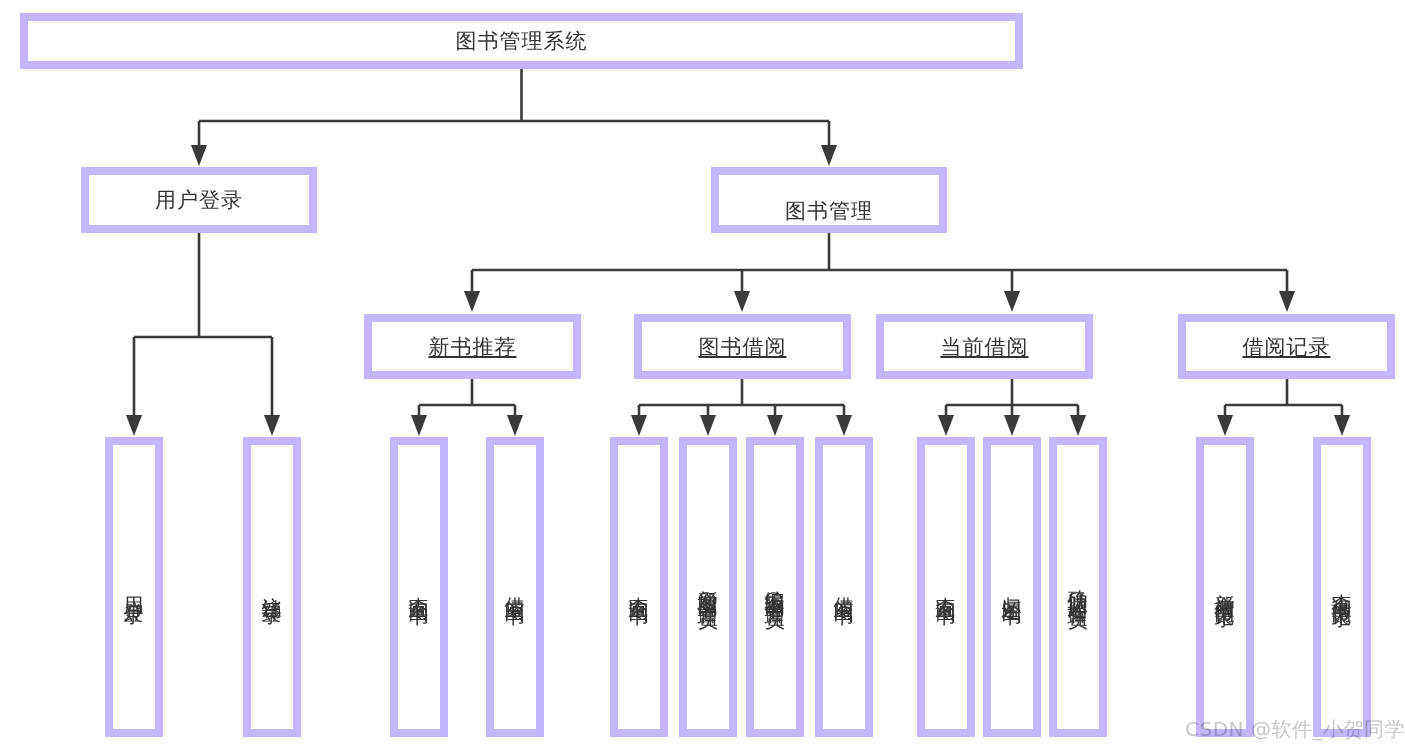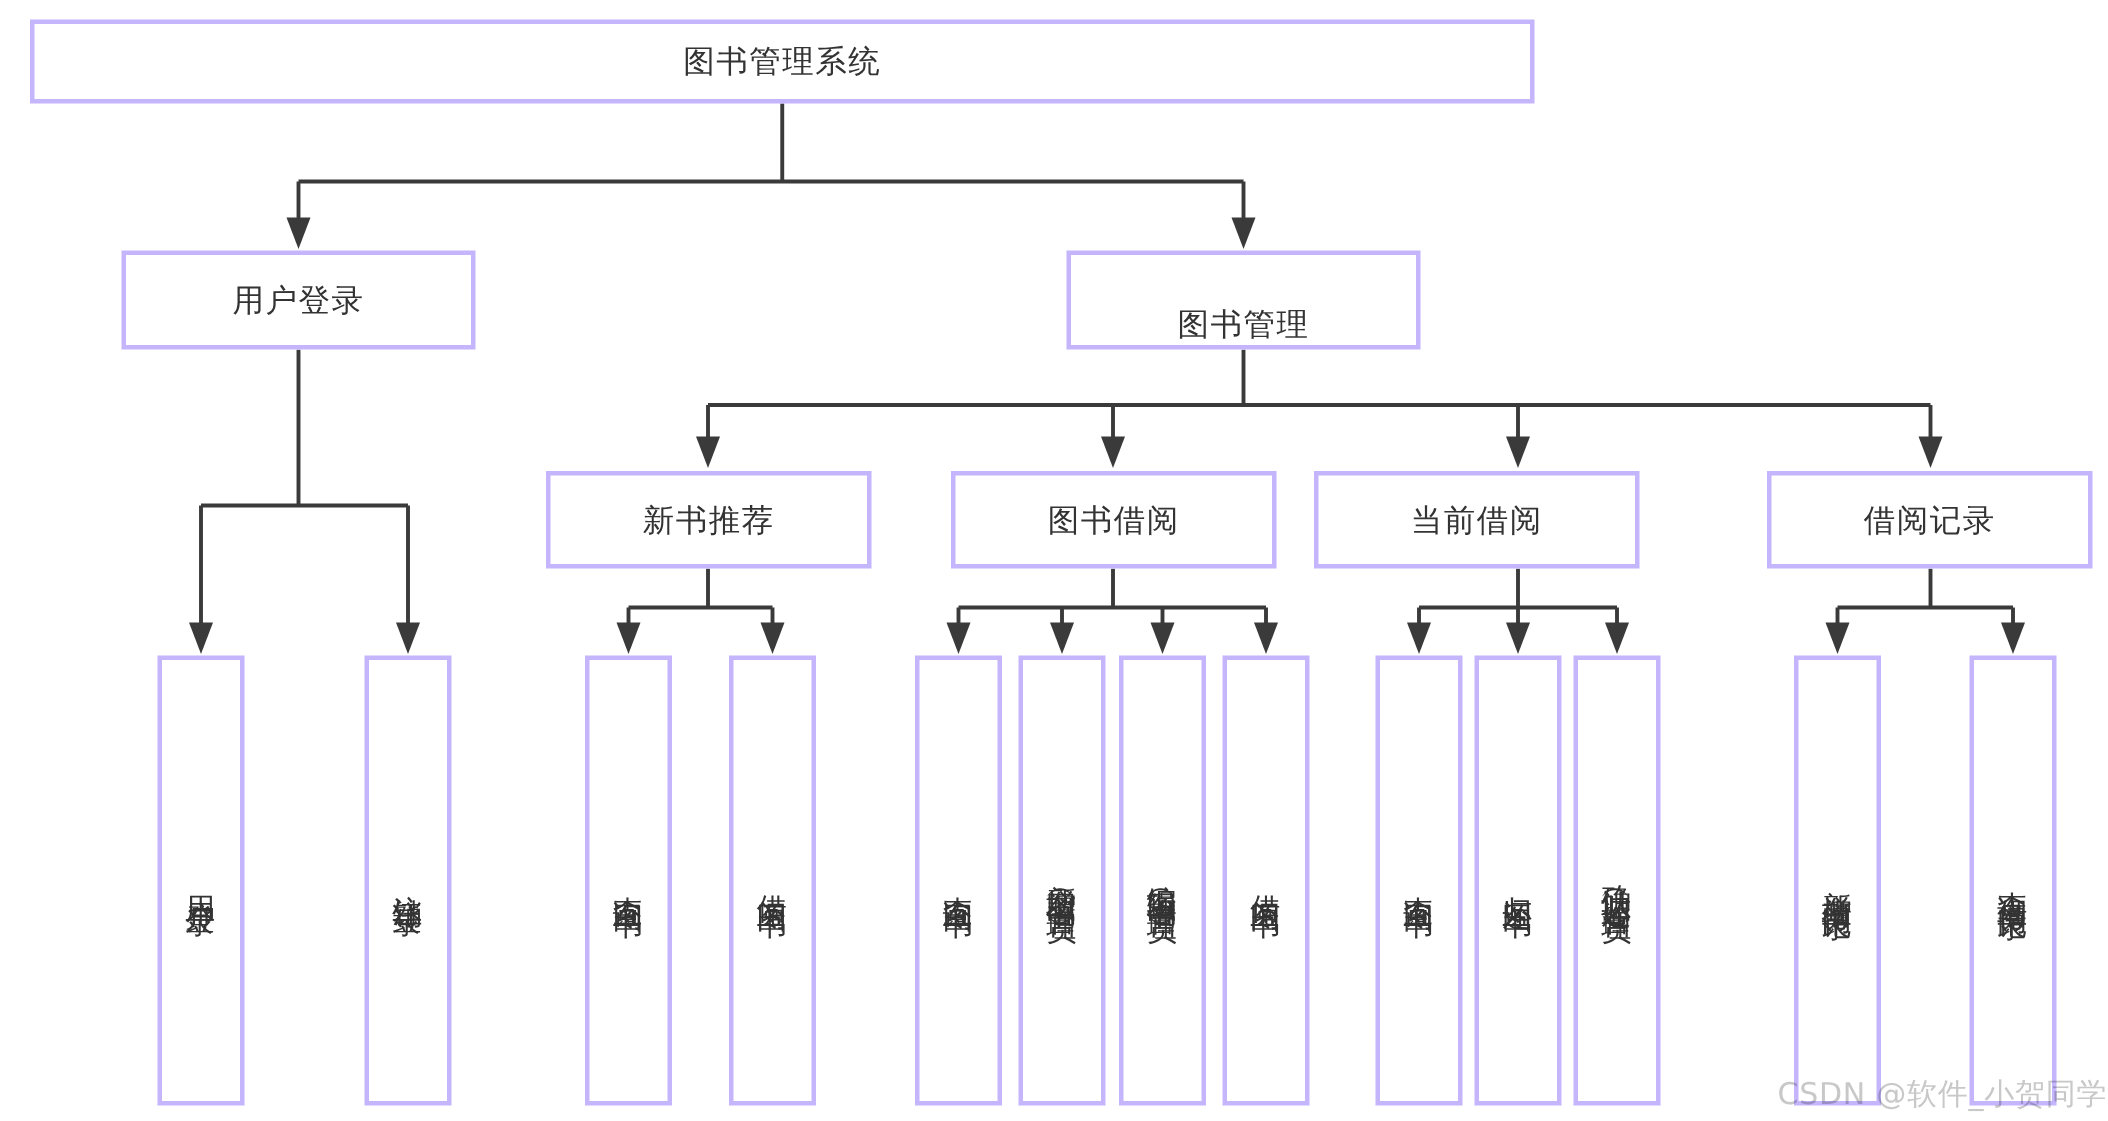--- a/index.html
+++ b/index.html
@@ -13,32 +13,32 @@
   }
   #connectors {
     position: absolute;
     left: 0; top: 0;
     width: 1405px; height: 747px;
     pointer-events: none;
   }
   .node {
     position: absolute;
     box-sizing: border-box;
-    border: 3px solid #c4b5fd;
+    border: 8px solid #c4b5fd;
     background: #ffffff;
     display: flex;
     align-items: center;
     justify-content: center;
     color: #333333;
     text-align: center;
   }
   .node.h-node { font-size: 21px; letter-spacing: 1px; }
   .node.root-node { left: 20px; top: 13px; width: 1003px; height: 56px; }
   .node.l2-node { top: 167px; width: 236px; height: 66px; }
-  .node.l3-node { top: 314px; width: 217px; height: 65px; }
+  .node.l3-node { top: 314px; width: 217px; height: 65px; text-decoration: underline; }
   .node.leaf-node {
     top: 437px;
     width: 58px;
     height: 300px;
     font-size: 20px;
     letter-spacing: 3px;
   }
   .leaf-node .vtext {
     writing-mode: vertical-rl;
     text-orientation: mixed;

